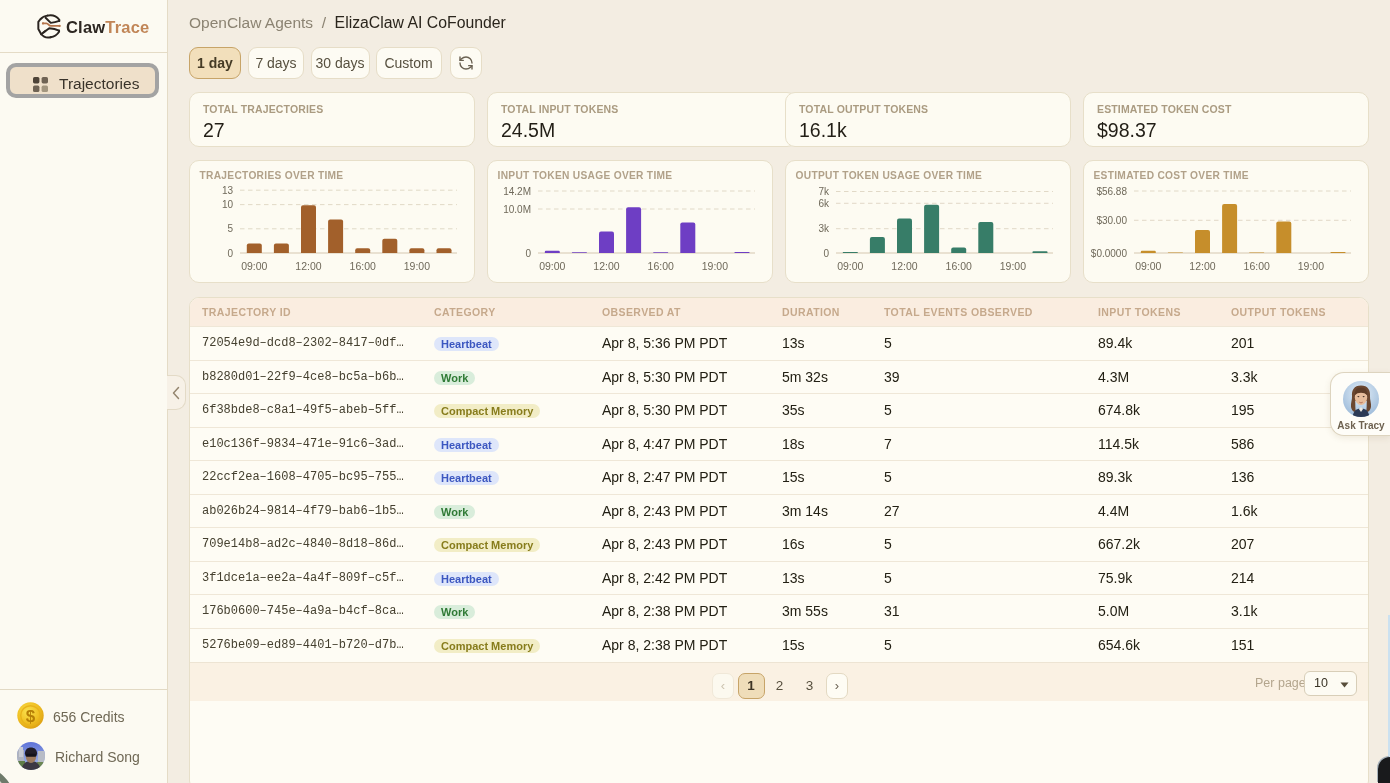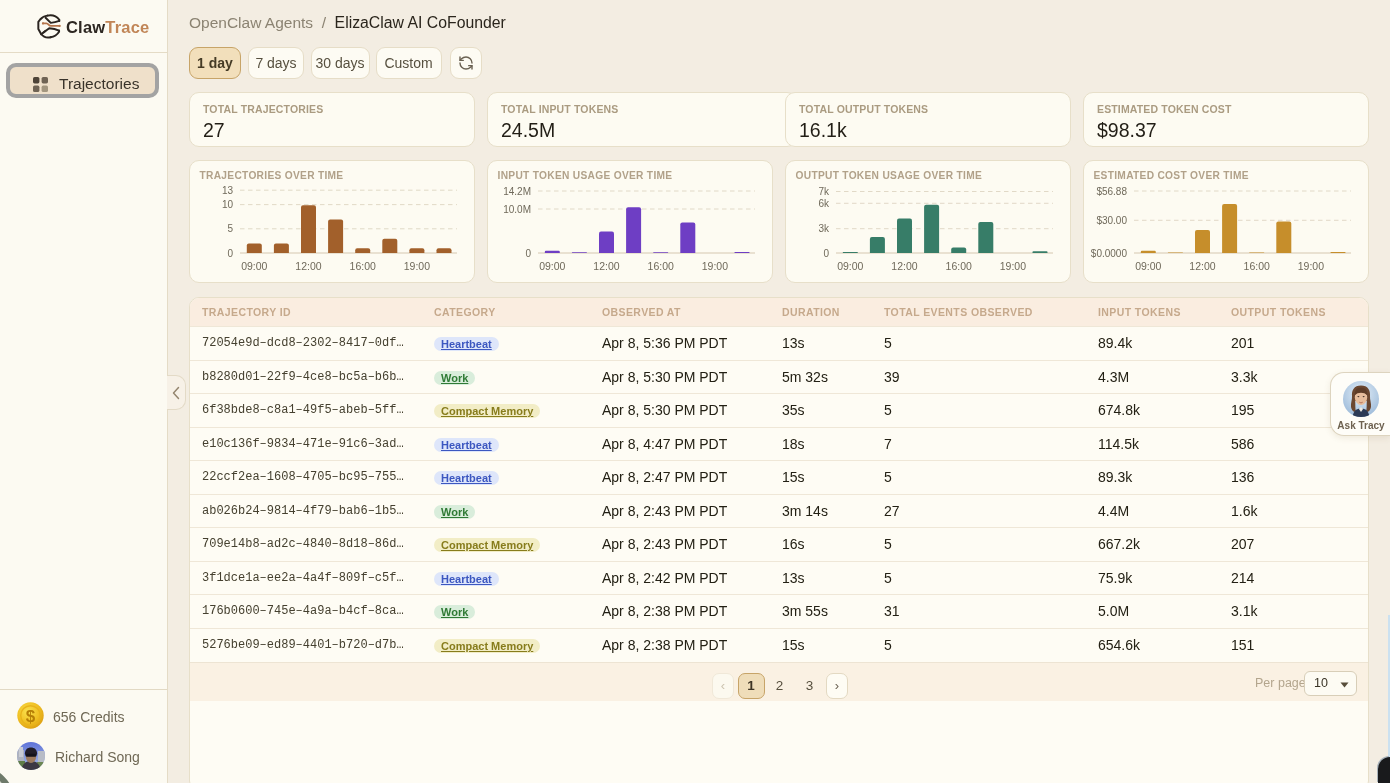--- a/index.html
+++ b/index.html
@@ -19,21 +19,21 @@
 .btn.active { background:#F2DFBB; border:1px solid #C7A468; color:#453B26; font-weight:bold; }
 .card { position:absolute; background:#FDFBF2; border:1px solid #E7DFC9; border-radius:10px; }
 .statlabel { position:absolute; left:13px; top:10px; font-size:10.5px; font-weight:bold; letter-spacing:.15px; color:#AA9B81; }
 .statval { position:absolute; left:13px; top:26px; font-size:19.5px; color:#221E16; }
 
 #tablecard { position:absolute; left:189px; top:297px; width:1180px; height:494px; background:#FEFCF4; border:1px solid #E7DFC9; border-radius:10px; overflow:hidden; }
 table { border-collapse:collapse; width:1178px; table-layout:fixed; }
 th { background:#FAEDE0; height:28.5px; text-align:left; font-size:10.5px; letter-spacing:.4px; color:#C6A98C; padding:0 0 0 12px; font-weight:bold; }
 td { height:33.5px; border-top:1px solid #EFE7D7; padding:0 0 0 12px; font-size:14px; color:#232014; vertical-align:middle; }
 td.id { font-family:"Liberation Mono", monospace; font-size:12px; color:#45402F; }
-.badge { display:inline-block; padding:1px 7px; border-radius:7px; font-size:11px; font-weight:bold;text-decoration:underline; }
+.badge { display:inline-block; padding:1px 7px; border-radius:7px; font-size:11px; font-weight:bold; }
 .b-heart { background:#DEE6FA; color:#3C57C0; }
 .b-work { background:#D9EDDB; color:#2F7A35; }
 .b-mem { background:#F2EDC6; color:#877C1C; }
 #tfoot { position:absolute; left:0; top:363.5px; width:1178px; height:39px; background:#FAF1E3; border-top:1px solid #EDE4D3; }
 .pgbtn { position:absolute; top:10px; height:26px; border-radius:7px; text-align:center; }
 .pp { position:absolute; font-size:12.5px; }
 
 #collapsetab { position:absolute; left:167px; top:375px; width:19px; height:35px; background:#F7F1E7; border:1px solid #E3DAC6; border-left:none; border-radius:0 10px 10px 0; }
 #asktracy { position:absolute; left:1330px; top:356px; width:60px; height:64px; background:#FEFDF8; border:1px solid #DDD4BF; border-right:none; border-radius:14px 0 0 14px; box-shadow:0 2px 6px rgba(120,100,60,.12); z-index:40;margin-top:16px; }
 #asktracy .lbl { position:absolute; left:0; top:47px; width:60px; text-align:center; font-size:10px; font-weight:bold; color:#6E6250; }

